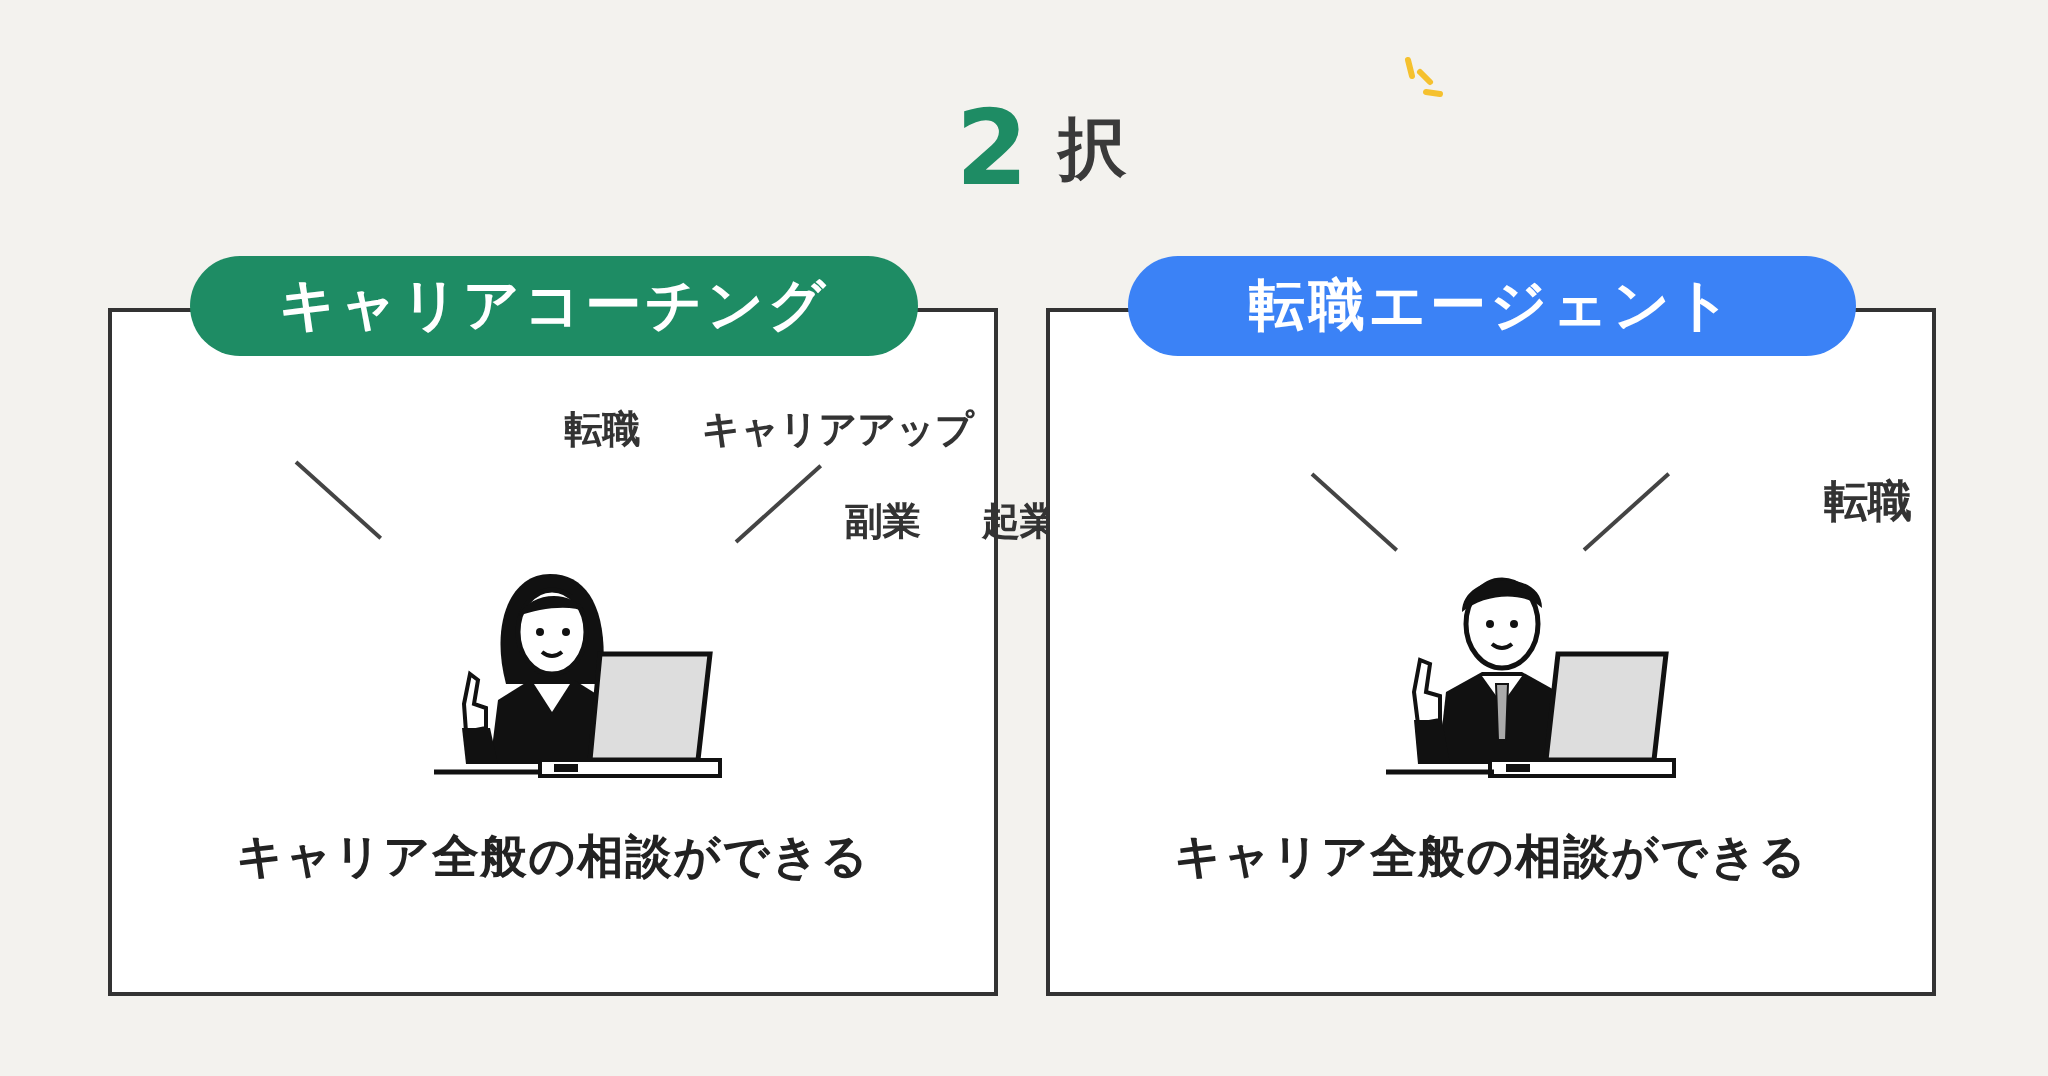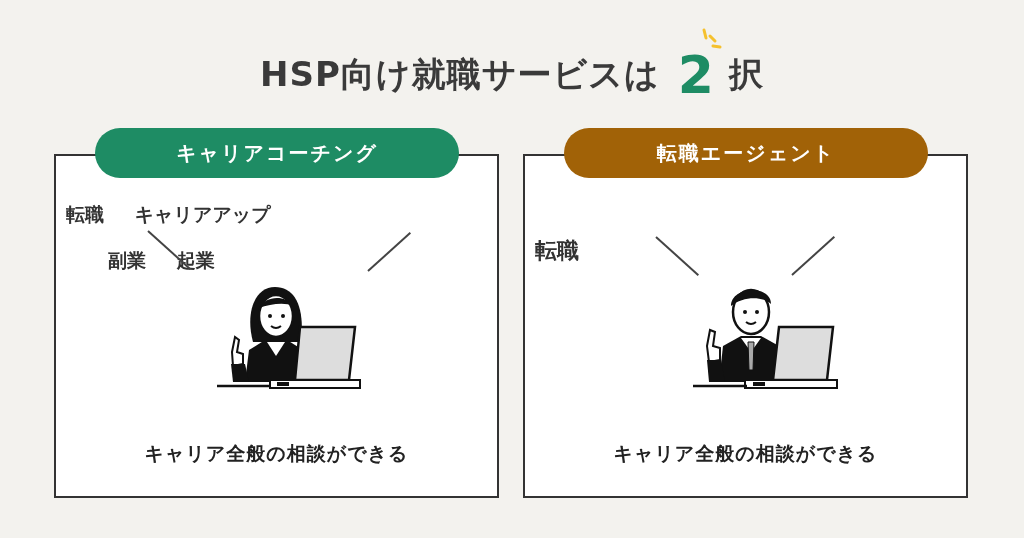--- a/index.html
+++ b/index.html
@@ -19,38 +19,37 @@
   .sparkle { position: absolute; left: 698px; top: 26px; }
   .card {
     position: absolute; top: 154px; width: 445px; height: 344px;
     background: #fff; border: 2px solid #333; box-sizing: border-box;
   }
   .card.left { left: 54px; }
   .card.right { left: 523px; }
   .pill {
     position: absolute; top: 128px; height: 50px; border-radius: 25px;
     display: flex; align-items: center; justify-content: center;
-    font-size: 20px; font-weight: bold; color: #fff; letter-spacing: 2px;
+    font-size: 28px; font-weight: bold; color: #fff; letter-spacing: 2px;
   }
   .pill.green { left: 95px; width: 364px; background: #1e8c64; }
-  .pill.yellow { left: 564px; width: 364px; background: #a16207; }
-  .tags { position: absolute; text-align: left; font-size: 19px; font-weight: bold; color: #333; }
+  .pill.yellow { left: 564px; width: 364px; background: #3b82f6; }
+  .tags { position: absolute; text-align: right; font-size: 19px; font-weight: bold; color: #333; }
   .tag { margin: 0 12px; }
   .line { position: absolute; height: 2px; background: #444; transform-origin: left center; }
   .desc {
-    position: absolute; top: 434px; height: 40px; display: flex; align-items: center; justify-content: center;
-    font-size: 19px; font-weight: bold; color: #222; letter-spacing: 1px;
+    position: absolute; top: 408px; height: 40px; display: flex; align-items: center; justify-content: center;
+    font-size: 23px; font-weight: bold; color: #222; letter-spacing: 1px;
   }
   .illu { position: absolute; }
 </style>
 </head>
 <body>
 
 <div class="title">
-  <span>HSP向け就職サービスは</span>
   <span class="num">2</span>
   <span class="suffix">択</span>
 </div>
 <svg class="sparkle" width="26" height="24" viewBox="0 0 26 24">
   <line x1="6" y1="4" x2="8" y2="12" stroke="#f5c12e" stroke-width="3" stroke-linecap="round"></line>
   <line x1="12" y1="10" x2="17" y2="15" stroke="#f5c12e" stroke-width="3" stroke-linecap="round"></line>
   <line x1="15" y1="20" x2="22" y2="21" stroke="#f5c12e" stroke-width="3" stroke-linecap="round"></line>
 </svg>
 
 <div class="card left"></div>

